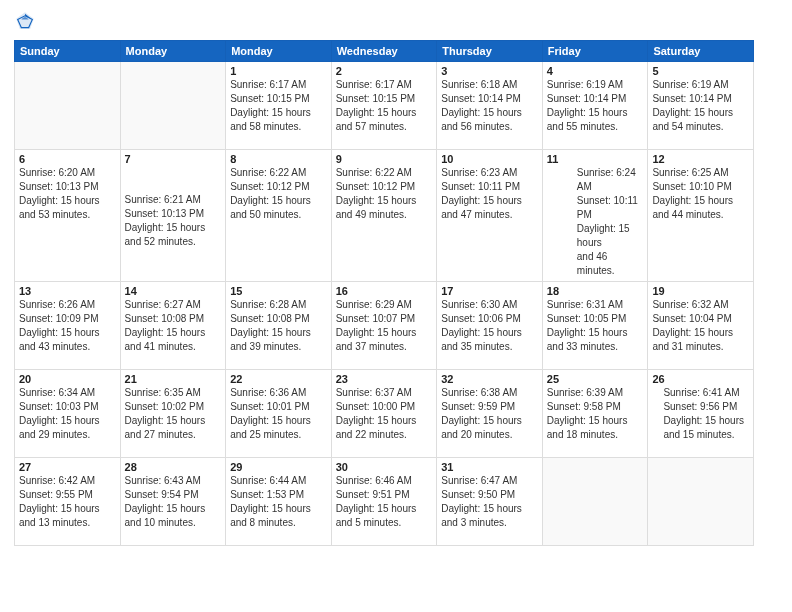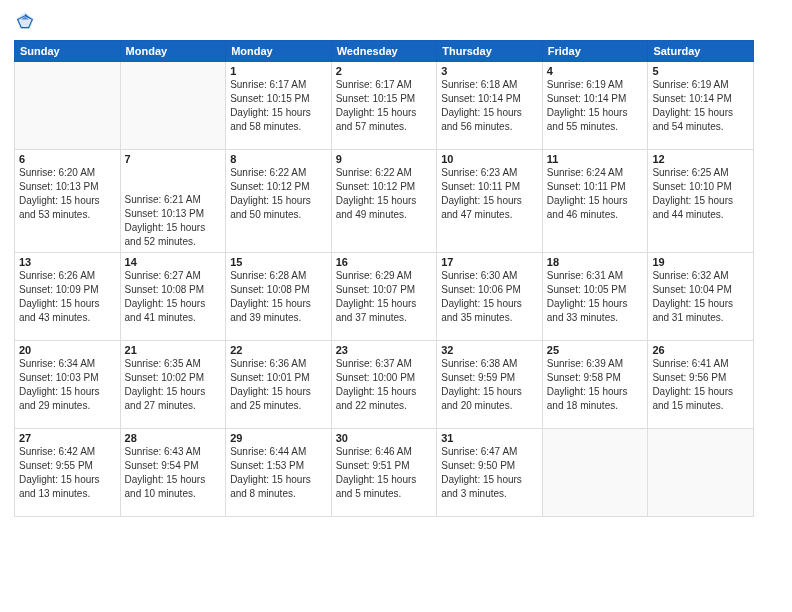--- a/index.html
+++ b/index.html
@@ -197,21 +197,21 @@
           </td>
           <td>
             <span class="day-num">10</span>
             <div class="day-info" style="white-space: pre-line;">Sunrise: 6:23 AM
 Sunset: 10:11 PM
 Daylight: 15 hours
 and 47 minutes.</div>
           </td>
           <td>
             <span class="day-num">11</span>
-            <div class="day-info" style="white-space: pre-line;">Sunrise: 6:24 AM
+            <div class="day-info" style="white-space: pre-line; margin-left: 30px;">Sunrise: 6:24 AM
 Sunset: 10:11 PM
 Daylight: 15 hours
 and 46 minutes.</div>
           </td>
           <td>
             <span class="day-num">12</span>
             <div class="day-info" style="white-space: pre-line;">Sunrise: 6:25 AM
 Sunset: 10:10 PM
 Daylight: 15 hours
 and 44 minutes.</div>
@@ -306,21 +306,21 @@
           </td>
           <td>
             <span class="day-num">25</span>
             <div class="day-info" style="white-space: pre-line;">Sunrise: 6:39 AM
 Sunset: 9:58 PM
 Daylight: 15 hours
 and 18 minutes.</div>
           </td>
           <td>
             <span class="day-num">26</span>
-            <div class="day-info" style="white-space: pre-line;">Sunrise: 6:41 AM
+            <div class="day-info" style="white-space: pre-line; margin-left: 11px;">Sunrise: 6:41 AM
 Sunset: 9:56 PM
 Daylight: 15 hours
 and 15 minutes.</div>
           </td>
         </tr>
         <tr>
           <td>
             <span class="day-num">27</span>
             <div class="day-info" style="white-space: pre-line;">Sunrise: 6:42 AM
 Sunset: 9:55 PM

